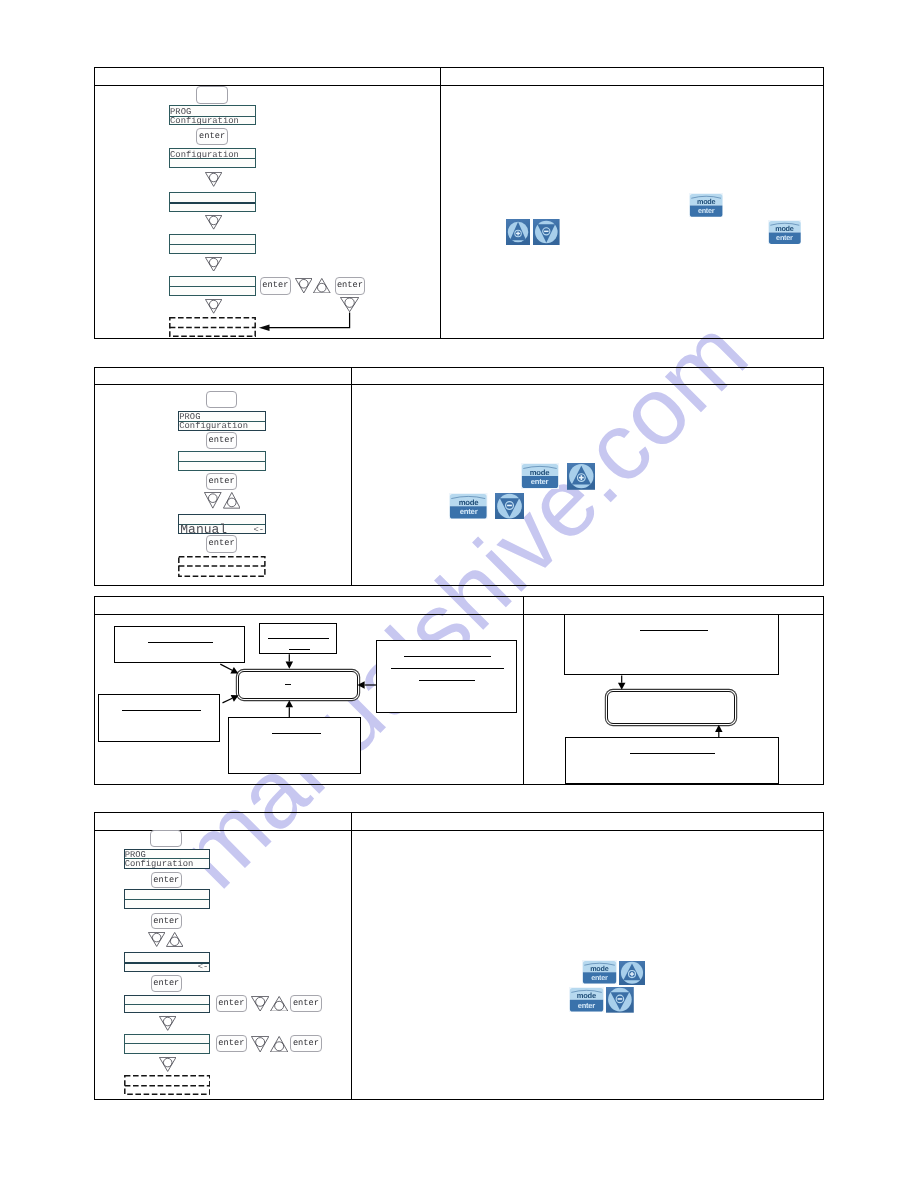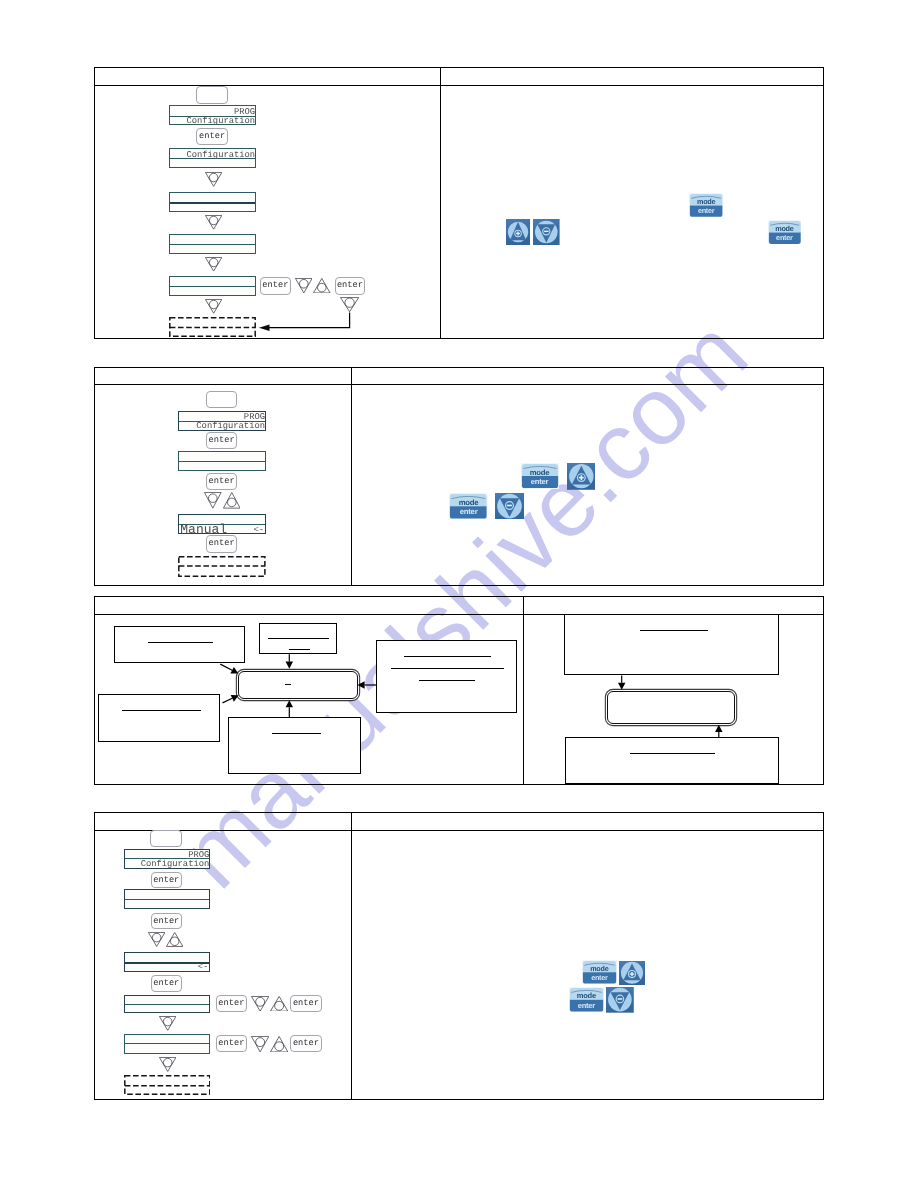--- a/index.html
+++ b/index.html
@@ -18,21 +18,21 @@
   .tbl{position:absolute;box-sizing:border-box;border:1.7px solid #000;z-index:3;background:transparent;}
   .tbl>.hline{position:absolute;left:0;right:0;height:0;border-top:1.5px solid #000;}
   .tbl>.vline{position:absolute;width:0;border-left:1.3px solid #000;top:0;bottom:0;}
 
   
   .lcd{position:absolute;box-sizing:border-box;border:1.1px solid #2d5a5d;background:#fdfdfb;z-index:4;}
   .lcd>.sep{position:absolute;left:0;right:0;height:0;border-top:1.05px solid #2d5a5d;}
   .lcd>.sep.thick{border-top:2.3px solid #20414e;}
   .lcd>.row{position:absolute;left:0;right:0;color:#4b4b52;white-space:pre;
             font-family:"Liberation Mono",monospace;line-height:1;}
-  .lcd>.row.c{text-align:right;}
+  .lcd>.row.c{text-align:left;}
   .lcd>.row.l{text-align:left;}
   .lcd.sh{border-color:#24414e;border-left-width:1.9px;border-bottom-width:1.9px;
           border-right-width:1.6px;}
 
   
   .key{position:absolute;box-sizing:border-box;border:0.85px solid #a6a6ad;border-radius:4px;
        background:#fdfdfd;color:#2b2b30;text-align:center;z-index:5;
        font-family:"Liberation Mono",monospace;line-height:1;}
   .blankkey{position:absolute;box-sizing:border-box;border:0.85px solid #a3a3ab;border-radius:4px;
             background:#fff;z-index:4;}

